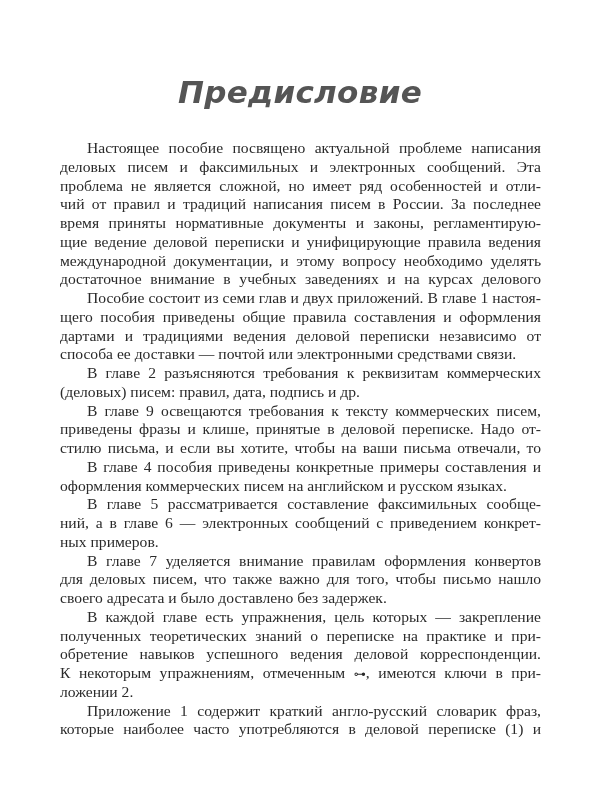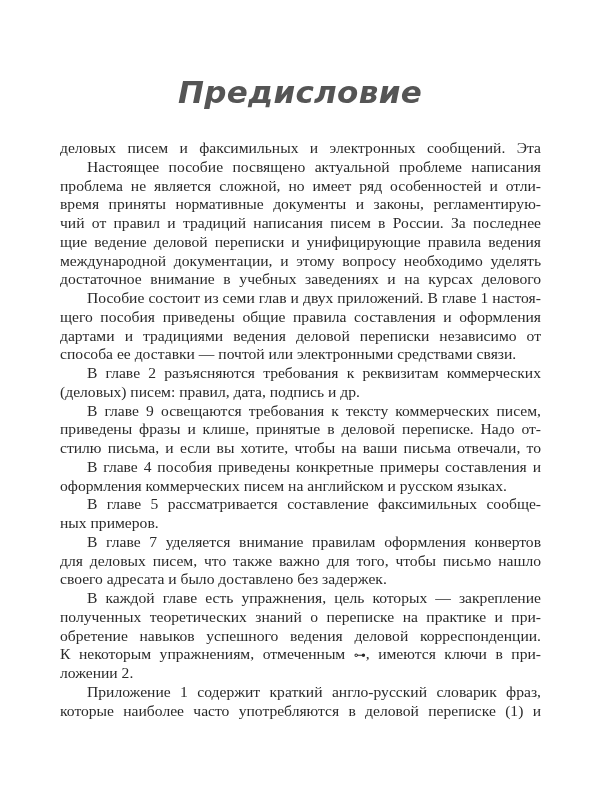--- a/index.html
+++ b/index.html
@@ -20,25 +20,25 @@
     .line.indent { padding-left: 27px; }
     .key-icon { display: inline-block; font-family: "DejaVu Sans", sans-serif; font-size: 12px; }
   </style>
 </head>
 <body>
 
 <div class="page">
   <div class="title">Предисловие</div>
   <div class="body-text" id="body-text">
       <div>
+        <span class="line indent">Настоящее пособие посвящено актуальной проблеме написания</span>
         <span class="line">деловых писем и факсимильных и электронных сообщений. Эта</span>
-        <span class="line indent">Настоящее пособие посвящено актуальной проблеме написания</span>
         <span class="line">проблема не является сложной, но имеет ряд особенностей и отли-</span>
+        <span class="line">чий от правил и традиций написания писем в России. За последнее</span>
         <span class="line">время приняты нормативные документы и законы, регламентирую-</span>
-        <span class="line">чий от правил и традиций написания писем в России. За последнее</span>
         <span class="line">щие ведение деловой переписки и унифицирующие правила ведения</span>
         <span class="line">международной документации, и этому вопросу необходимо уделять</span>
         <span class="line">достаточное внимание в учебных заведениях и на курсах делового</span>
       </div>
       <div>
         <span class="line indent">Пособие состоит из семи глав и двух приложений. В главе 1 настоя-</span>
         <span class="line">щего пособия приведены общие правила составления и оформления</span>
         <span class="line">дартами и традициями ведения деловой переписки независимо от</span>
         <span class="line last">способа ее доставки — почтой или электронными средствами связи.</span>
       </div>
@@ -50,20 +50,21 @@
         <span class="line indent">В главе 9 освещаются требования к тексту коммерческих писем,</span>
         <span class="line">приведены фразы и клише, принятые в деловой переписке. Надо от-</span>
         <span class="line">стилю письма, и если вы хотите, чтобы на ваши письма отвечали, то</span>
       </div>
       <div>
         <span class="line indent">В главе 4 пособия приведены конкретные примеры составления и</span>
         <span class="line last">оформления коммерческих писем на английском и русском языках.</span>
       </div>
       <div>
         <span class="line indent">В главе 5 рассматривается составление факсимильных сообще-</span>
+        <span class="line">ний, а в главе 6 — электронных сообщений с приведением конкрет-</span>
         <span class="line last">ных примеров.</span>
       </div>
       <div>
         <span class="line indent">В главе 7 уделяется внимание правилам оформления конвертов</span>
         <span class="line">для деловых писем, что также важно для того, чтобы письмо нашло</span>
         <span class="line last">своего адресата и было доставлено без задержек.</span>
       </div>
       <div>
         <span class="line indent">В каждой главе есть упражнения, цель которых — закрепление</span>
         <span class="line">полученных теоретических знаний о переписке на практике и при-</span>

